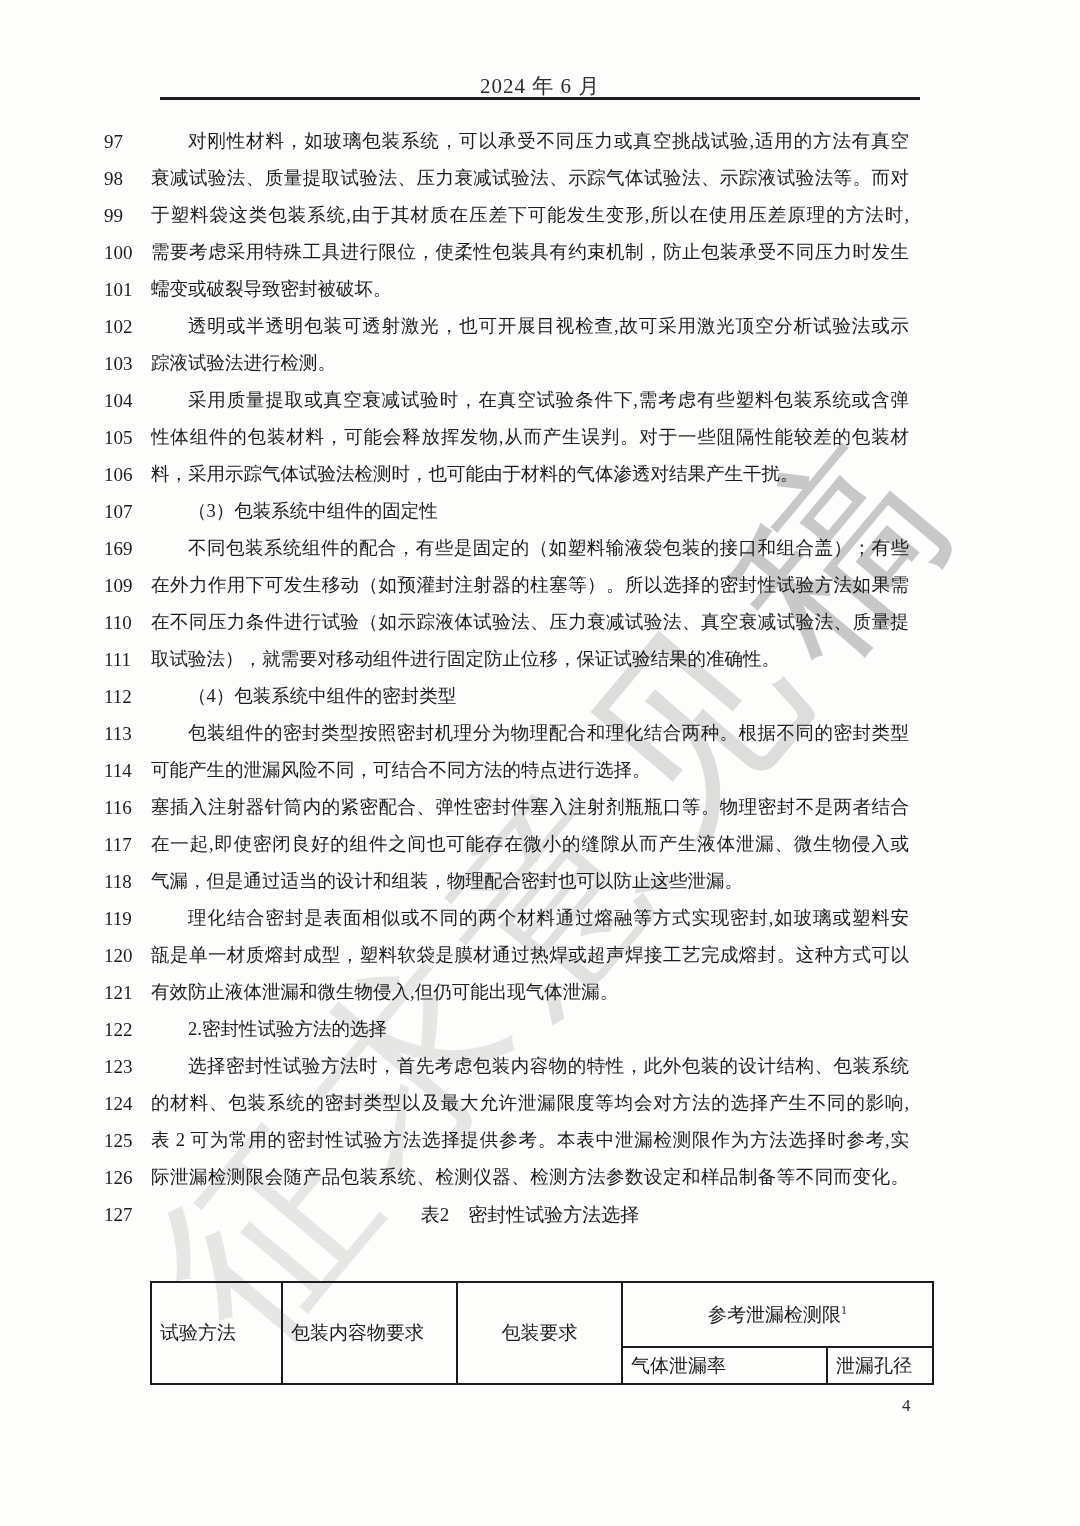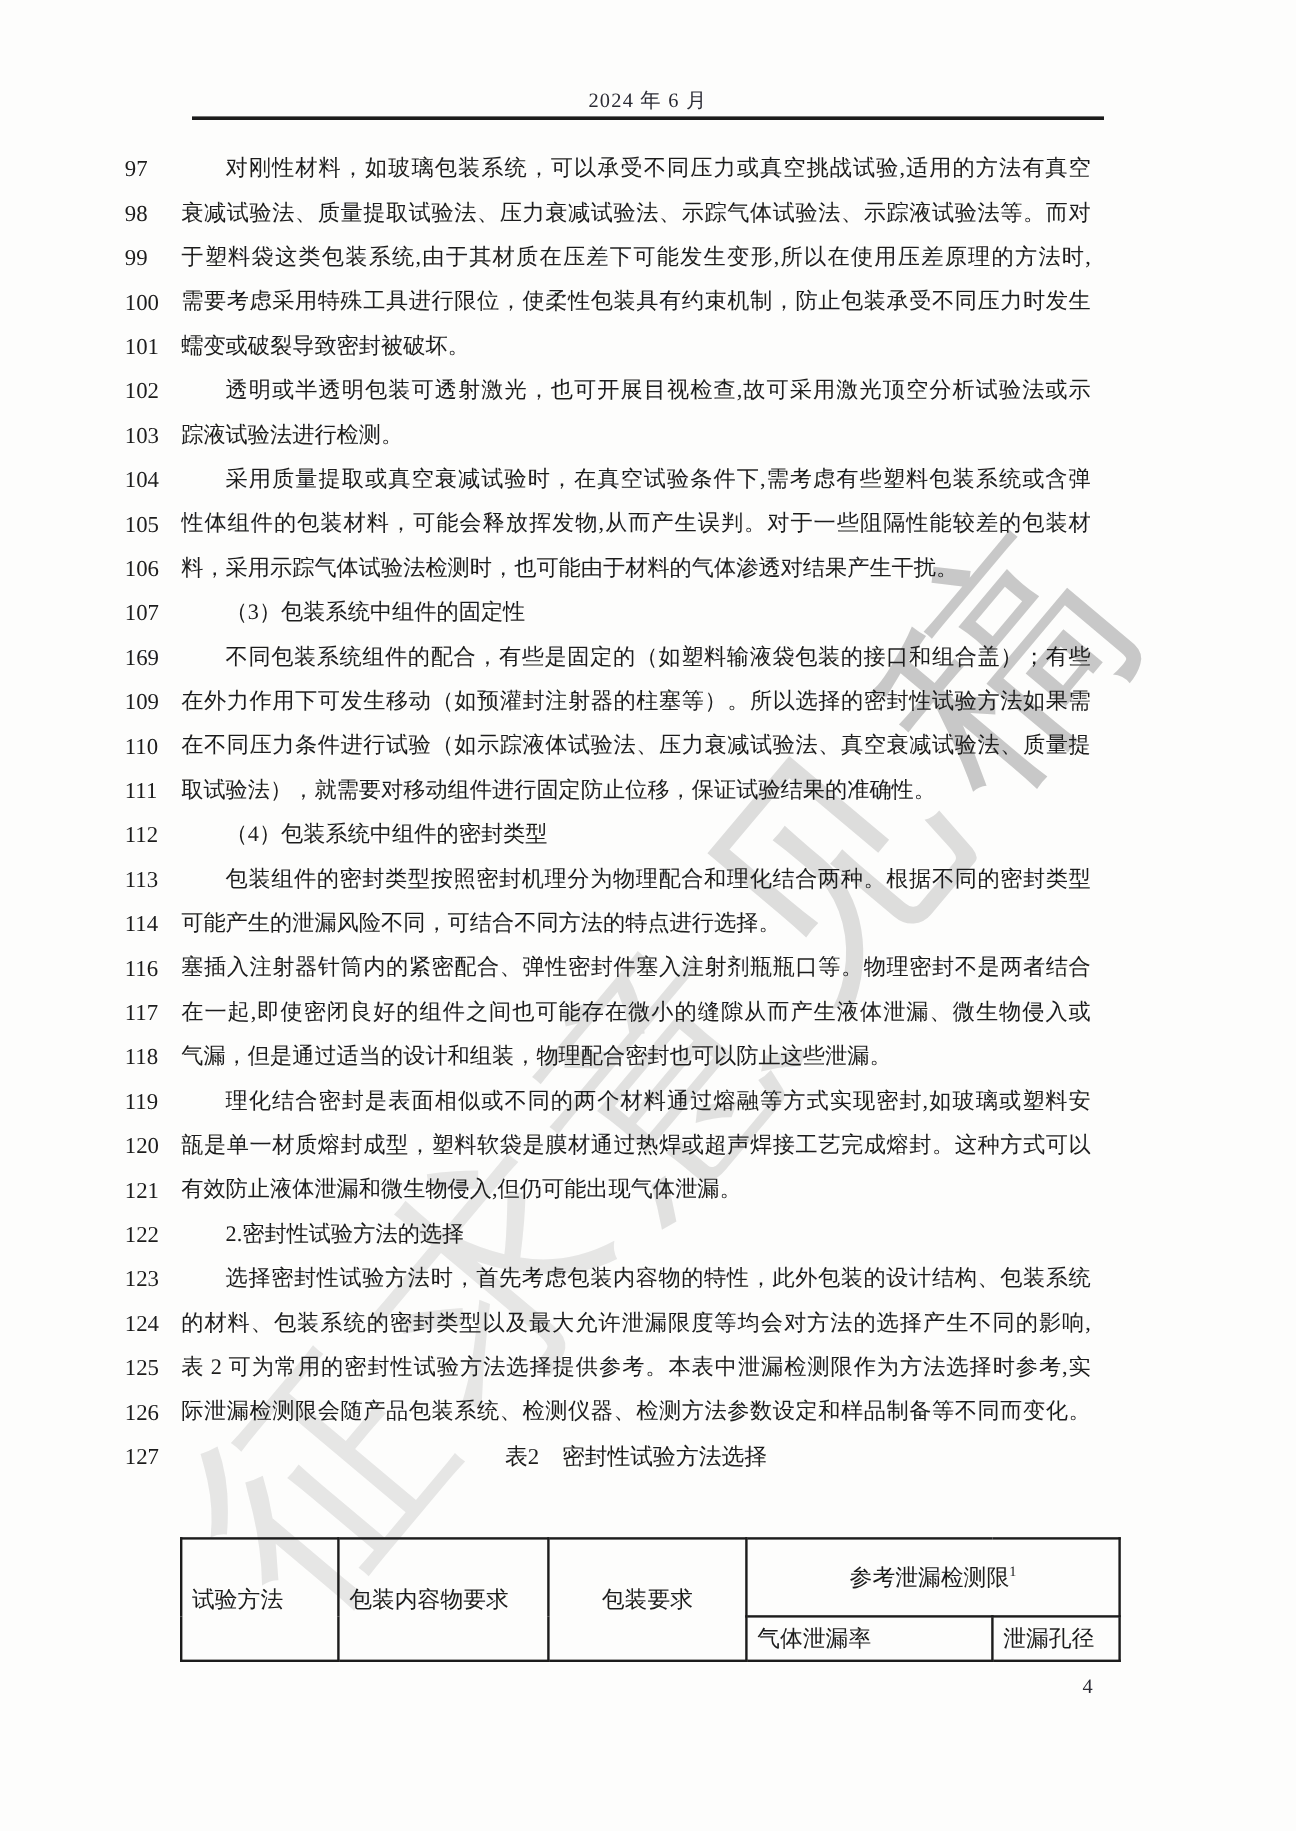--- a/index.html
+++ b/index.html
@@ -8,21 +8,21 @@
     width:1080px;height:1526px;
     margin:0 auto;
     background:#fdfdfc;
     font-family:"Liberation Serif","DejaVu Serif",serif;
     color:#1e1e1e;
     overflow:hidden;
   }
   
   .header-date{
     position:absolute;top:72px;left:0;width:100%;
-    text-align:center;font-size:17px;letter-spacing:1px;color:#2a2a33;
+    text-align:center;font-size:21px;letter-spacing:1px;color:#2a2a33;
   }
   .header-rule{
     position:absolute;top:97px;left:160px;width:760px;height:3px;
     background:#1c1c1c;
   }
   
   .watermark{
     position:absolute;left:-60px;top:770px;width:1240px;height:230px;
     transform:rotate(-50deg);
     transform-origin:50% 50%;

